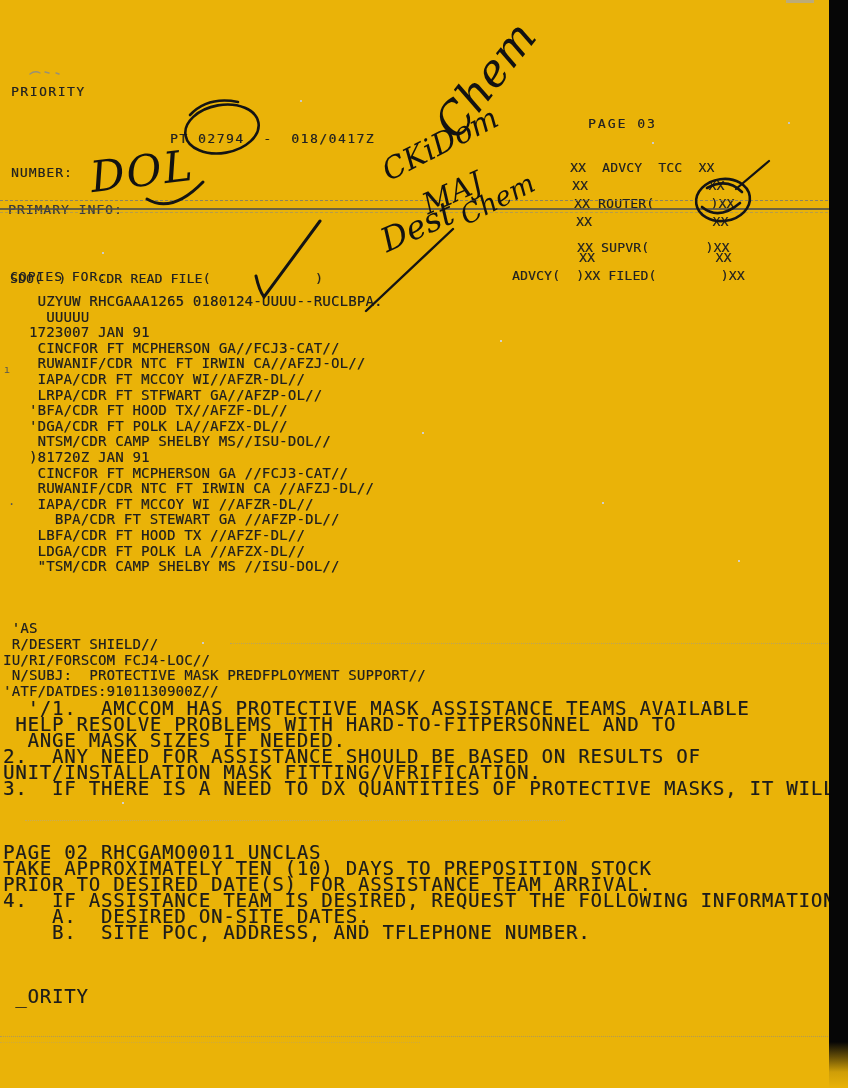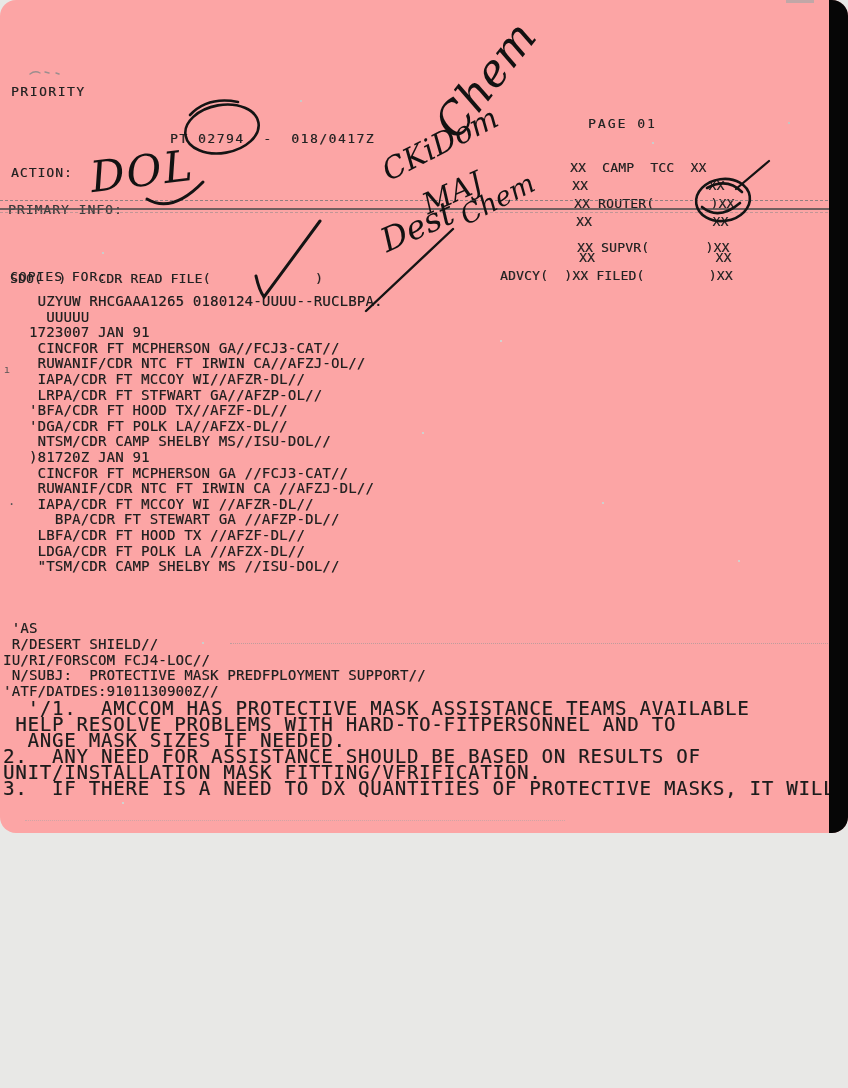--- a/index.html
+++ b/index.html
@@ -1,18 +1,18 @@
 <!DOCTYPE html>
 <html><head>
 <meta charset="utf-8">
 <style>
   html,body { margin:0; padding:0; background:#e8e8e6; }
   .page {
-    position:relative; width:848px; height:833px;
-    background:#fca5a5; overflow:hidden; color:#1f1f1f;border-radius:16px;
+    position:relative; width:848px; height:1088px;
+    background:#eab308; overflow:hidden; color:#1f1f1f;
   }
   .mono {
     position:absolute; font-family:"DejaVu Sans Mono", monospace;
     white-space:pre; font-size:13px; letter-spacing:.2px; color:#222;
     text-shadow:.4px .3px .3px rgba(25,25,25,.45);
   }
   pre.body1 {
     position:absolute; left:3px; top:294px; margin:0;
     font-family:"DejaVu Sans Mono", monospace; font-size:14px;
     line-height:15.6px; letter-spacing:.2px; white-space:pre; color:#202020;
@@ -45,33 +45,33 @@
 </style>
 </head>
 <body>
 
 <div class="page">
 
   <div class="dust"></div>
 
   <div class="mono" style="left:11px; top:84px; letter-spacing:1.5px;">PRIORITY</div>
   <div class="mono" style="left:170px; top:115px; letter-spacing:1.5px;margin-top:16px;">PT 02794  -  018/0417Z</div>
-  <div class="mono" style="left:588px; top:116px; letter-spacing:2px;">PAGE 01</div>
-  <div class="mono" style="left:11px; top:165px; letter-spacing:1px;">ACTION:</div>
+  <div class="mono" style="left:588px; top:116px; letter-spacing:2px;">PAGE 03</div>
+  <div class="mono" style="left:11px; top:165px; letter-spacing:1px;">NUMBER:</div>
   <div class="mono" style="left:8px; top:202px; letter-spacing:1px; color:#3c3c3c;">PRIMARY INFO:</div>
   <div class="mono" style="left:10px; top:237px; letter-spacing:1px;margin-top:32px;">COPIES FOR:</div>
   <div class="mono" style="left:10px; top:271px;">SDO(  )    CDR READ FILE(             )</div>
 
-  <div class="mono" style="left:570px; top:160px;">XX  CAMP  TCC  XX</div>
+  <div class="mono" style="left:570px; top:160px;">XX  ADVCY  TCC  XX</div>
   <div class="mono" style="left:572px; top:178px;">XX               XX</div>
   <div class="mono" style="left:574px; top:196px;">XX ROUTER(       )XX</div>
   <div class="mono" style="left:576px; top:214px;">XX               XX</div>
   <div class="mono" style="left:577px; top:240px;">XX SUPVR(       )XX</div>
   <div class="mono" style="left:579px; top:250px;">XX               XX</div>
-  <div class="mono" style="left:500px; top:268px;text-align:right;">ADVCY(  )XX FILED(        )XX</div>
+  <div class="mono" style="left:512px; top:268px;text-align:right;">ADVCY(  )XX FILED(        )XX</div>
 
   <pre class="body1">    UZYUW RHCGAAA1265 0180124-UUUU--RUCLBPA.
      UUUUU
    1723007 JAN 91
     CINCFOR FT MCPHERSON GA//FCJ3-CAT//
     RUWANIF/CDR NTC FT IRWIN CA//AFZJ-OL//
     IAPA/CDR FT MCCOY WI//AFZR-DL//
     LRPA/CDR FT STFWART GA//AFZP-OL//
    'BFA/CDR FT HOOD TX//AFZF-DL//
    'DGA/CDR FT POLK LA//AFZX-DL//

